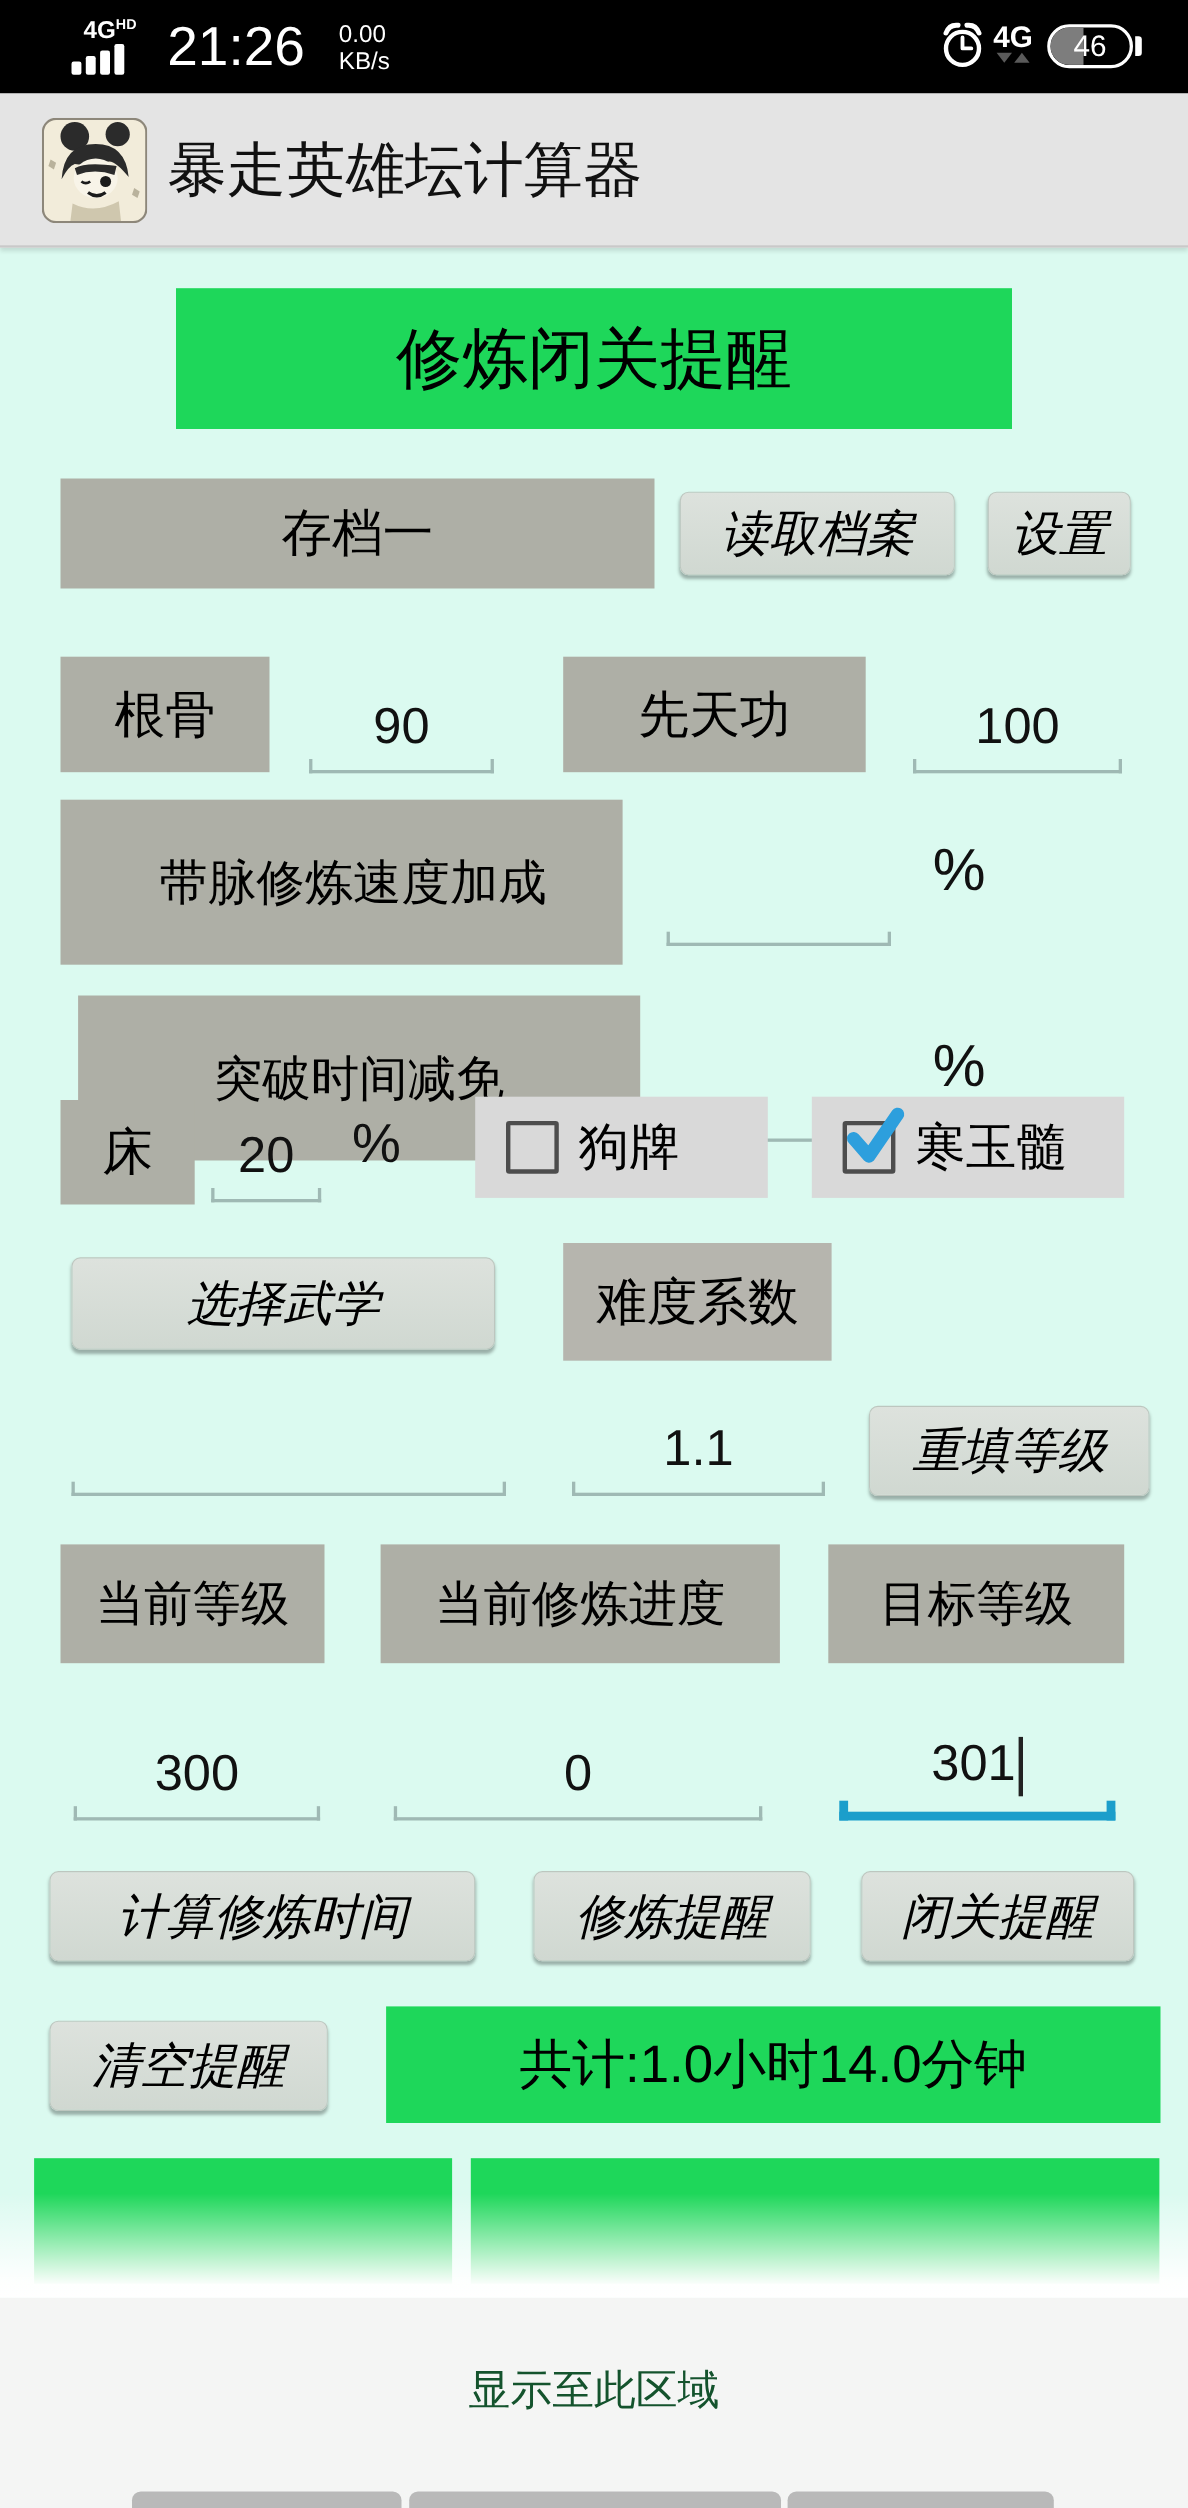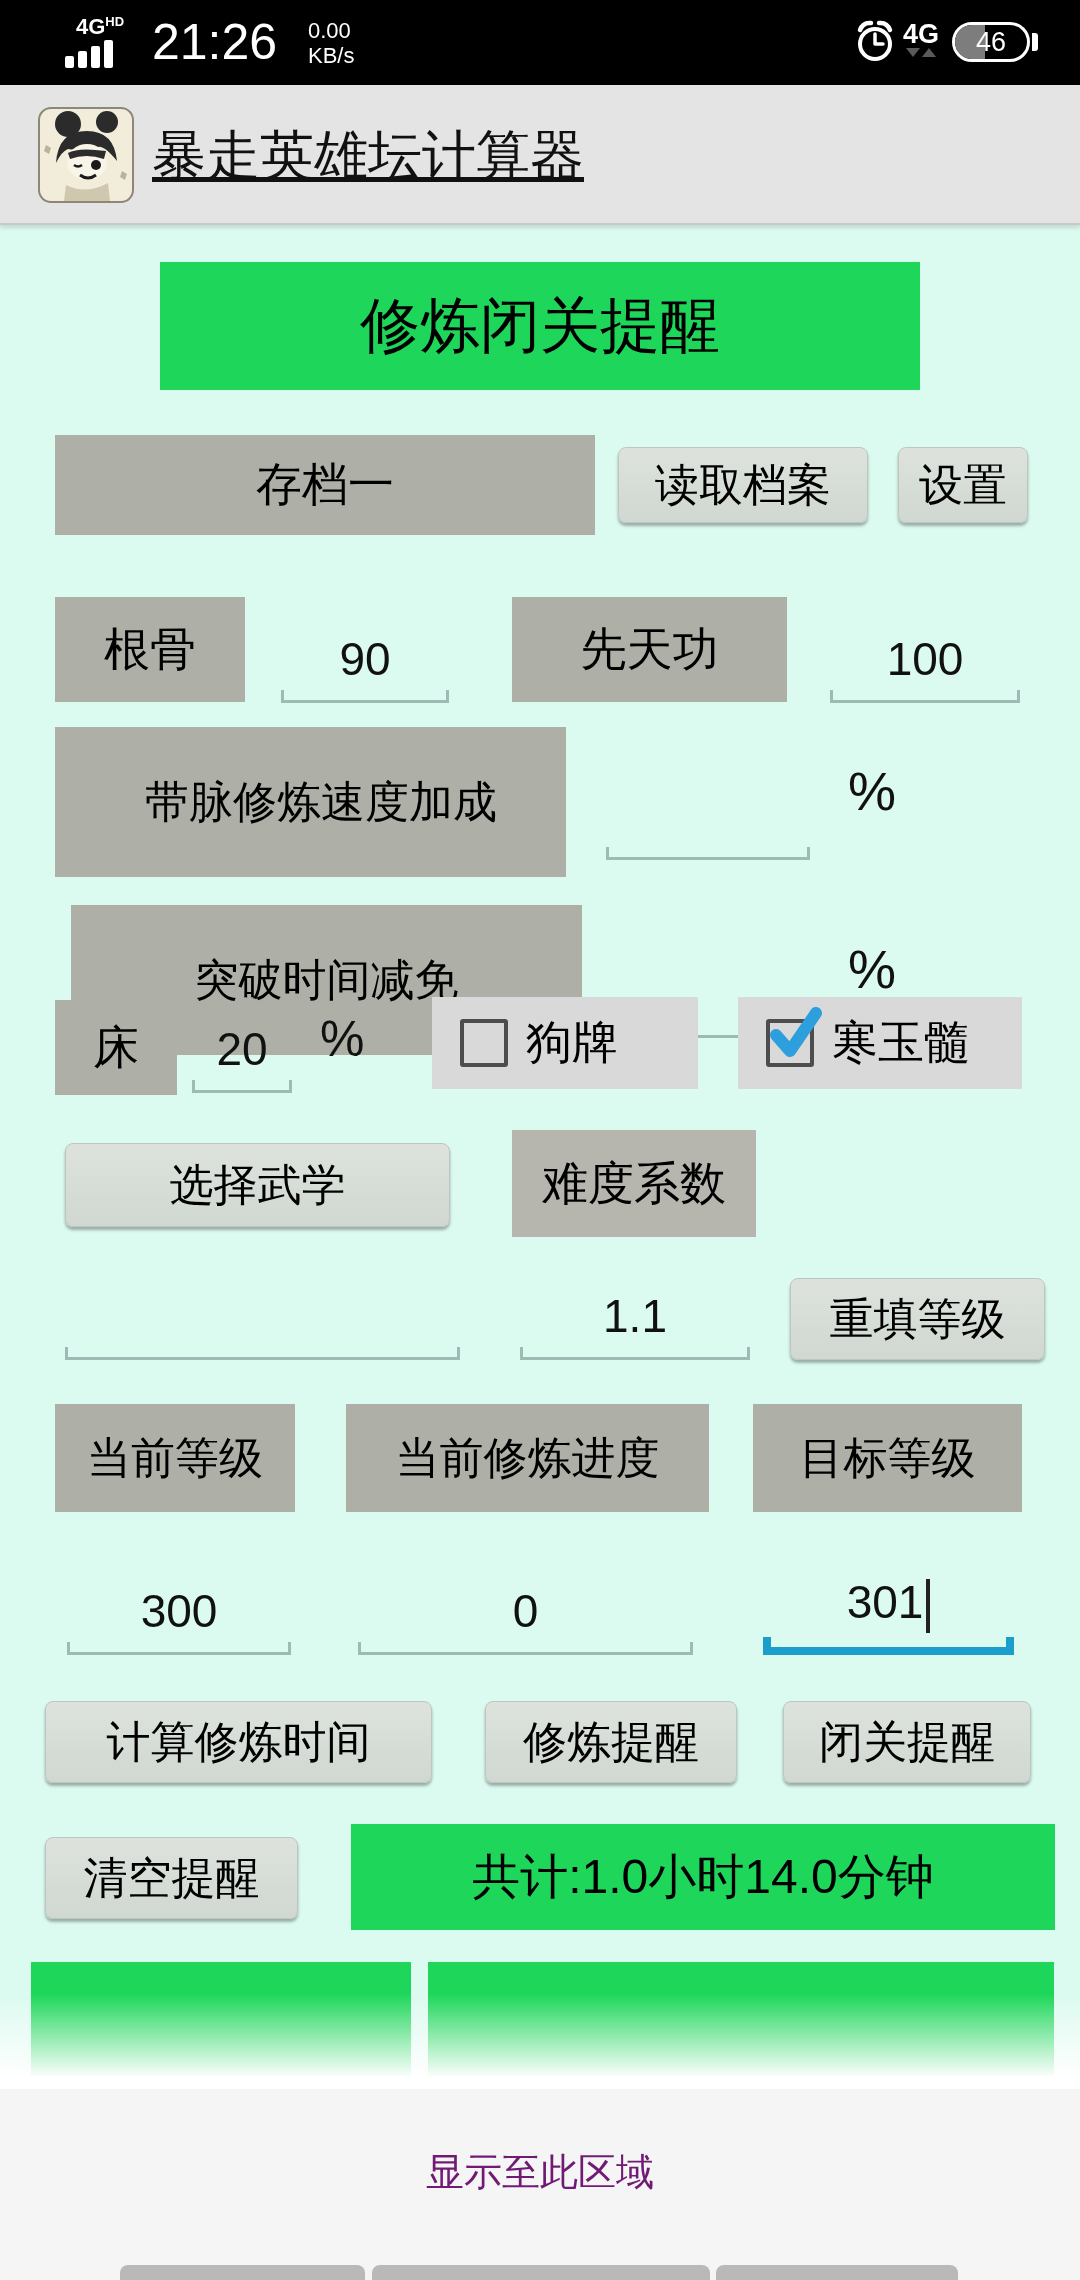--- a/index.html
+++ b/index.html
@@ -27,52 +27,52 @@
   .battery{ position:absolute; left:952px; top:22px; width:78px; height:40px; border:3px solid #fff;
             border-radius:20px; overflow:hidden; }
   .battery .fill{ position:absolute; left:0; top:0; bottom:0; width:42%; background:#7d7d7d; }
   .battery .pct{ position:absolute; left:0; right:0; top:0; bottom:0; text-align:center; font-size:27px; line-height:34px; color:#fff; }
   .battery-tip{ position:absolute; left:1032px; top:33px; width:6px; height:18px; background:#fff; border-radius:0 3px 3px 0; }
 
   
   .app-bar{ position:absolute; top:85px; left:0; width:1080px; height:140px; background:#e4e4e4;
             border-bottom:2px solid #c9c9c9; box-shadow:0 3px 4px rgba(0,0,0,.12); z-index:5; }
   .app-icon{ position:absolute; left:38px; top:22px; width:96px; height:96px; border-radius:10px; overflow:hidden; }
-  .app-title{ position:absolute; left:152px; top:0; height:140px; line-height:140px; font-size:54px; color:#111;text-decoration:underline; }
+  .app-title{ position:absolute; left:152px; top:0; height:140px; line-height:140px; font-size:54px; color:#111; }
 
   
   .content{ position:absolute; top:225px; left:0; width:1080px; height:1864px; background:#dbfaf0; }
 
   .gbox{ position:absolute; background:#1ed75a; color:#000; display:flex; align-items:center; justify-content:center; }
   .banner{ left:160px; top:37px; width:760px; height:128px; font-size:60px; }
 
   .tlabel{ position:absolute; background:#aeafa6; color:#000; display:flex; align-items:center; justify-content:center; font-size:46px; }
 
   .btn{ position:absolute; background:linear-gradient(#dde2dd,#d0d8d1); border:1px solid #bdc6bf; border-radius:8px;
-        box-shadow:0 3px 3px rgba(0,0,0,.30); color:#000; display:flex; align-items:center; justify-content:center; font-size:44px; }
+        box-shadow:0 3px 3px rgba(0,0,0,.30); color:#000; display:flex; align-items:center; justify-content:center; font-size:44px;font-style:italic; }
 
   .field{ position:absolute; display:flex; flex-direction:column; align-items:center; justify-content:flex-end; }
   .fval{ font-size:46px; color:#111; margin-bottom:4px; white-space:nowrap; }
   .fline{ width:100%; height:13px; border:3px solid #9fb9b4; border-top:none; }
   .field.focused .fline{ border:8px solid #1b9ecb; border-top:none; height:18px; }
   .cursor{ display:inline-block; width:4px; height:54px; background:#222; vertical-align:middle; margin-left:3px; }
 
   .pct-sign{ position:absolute; font-size:54px; color:#111; }
 
   .chk-panel{ position:absolute; background:#d9d9d9; display:flex; align-items:center; padding-left:28px; font-size:46px; color:#000; }
   .chk-box{ position:relative; width:48px; height:48px; border:4px solid #4d4d4d; border-radius:3px; margin-right:18px; background:transparent; flex:0 0 auto; }
   .chk-box svg{ position:absolute; left:-6px; top:-22px; }
 
   .green-block{ position:absolute; background:#1ed75a; }
   .fade{ position:absolute; left:0; right:0; bottom:0; height:95px;
          background:linear-gradient(to bottom, rgba(255,255,255,0), rgba(255,255,255,.96) 85%, #ffffff); }
 
   
   .footer{ position:absolute; top:2089px; left:0; width:1080px; height:191px; background:#f4f5f4; }
-  .hint{ position:absolute; top:58px; left:0; right:0; text-align:center; font-size:38px; color:#701a75; }
+  .hint{ position:absolute; top:58px; left:0; right:0; text-align:center; font-size:38px; color:#14532d; }
   .keytop{ position:absolute; bottom:0; height:15px; background:#b9b9b9; border-radius:8px 8px 0 0; }
 </style>
 </head>
 <body>
 
 <div class="screen">
 
   <div class="status-bar">
     <div class="sig">
       <div class="sig-label"><span>4G</span><sup>HD</sup></div>

